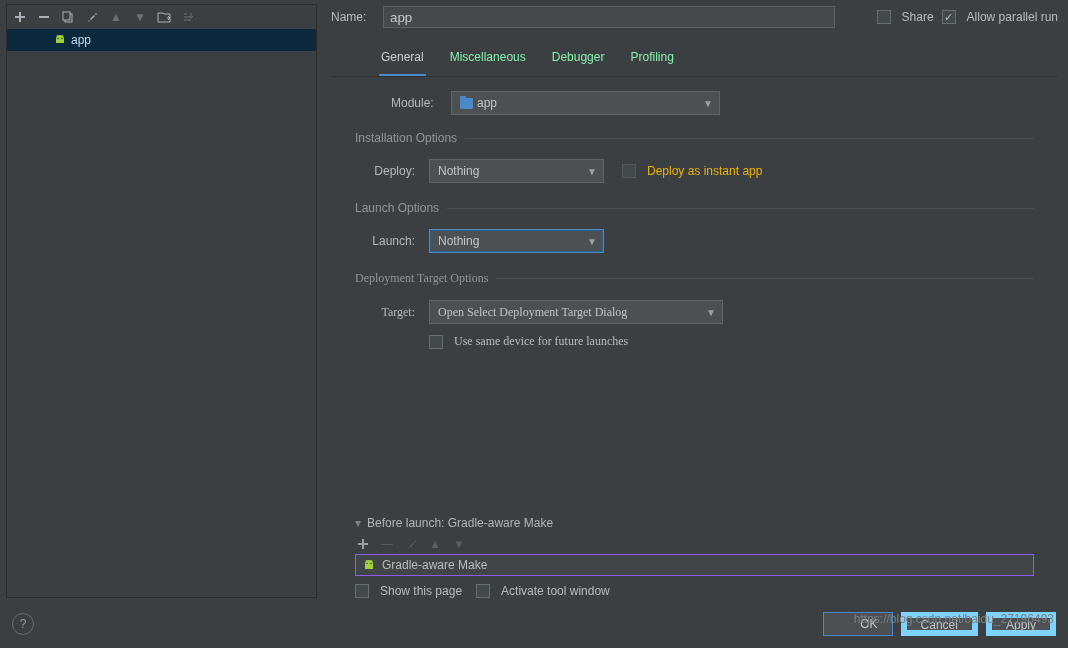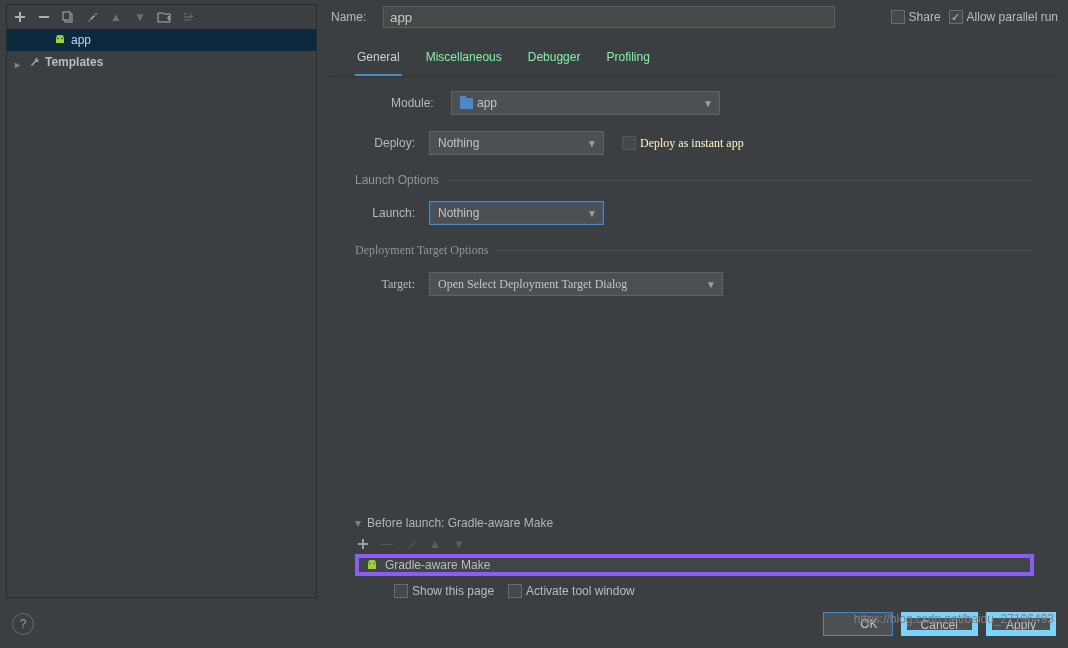--- a/index.html
+++ b/index.html
@@ -71,40 +71,41 @@
 .input-text {
   background: #45494a;
   border: 1px solid #5d6163;
   color: #c7c7c7;
   height: 22px;
   padding: 0 6px;
   outline: none;
 }
 .name-input { flex: 0 0 452px; }
 .checkbox-wrap {
-  display: flex; align-items: center; gap: 4px; cursor: pointer;
+  display: flex; align-items: center; gap: 11px; cursor: pointer;
 }
 .checkbox {
   width: 14px; height: 14px;
   border: 1px solid #6a6d6f;
   background: #43494a;
   display: inline-flex; align-items: center; justify-content: center;
   color: #bfc4c7;
   font-size: 11px;
 }
 .checkbox.checked::after { content: "✓"; }
 .tabs { display: flex; gap: 22px; padding: 8px 24px 0 24px; border-bottom: 1px solid #323232; }
 .tab {
   padding: 6px 2px 10px 2px;
   color: #86efac;
   cursor: pointer;
 }
 .tab.active {
   color: #c9d0d6;
   border-bottom: 2px solid #4a88c7;
+  margin-left: 24px;
 }
 .form-area {
   padding: 14px 24px 0 24px;
 }
 .form-row { display: flex; align-items: center; margin-bottom: 16px; }
 .form-row .f-label { width: 60px; text-align: left; color: #b4b9bc; margin-left: 36px; }
 .combo {
   display: flex; align-items: center; justify-content: space-between;
   background: #4c5052; border: 1px solid #616466;
   height: 24px; padding: 0 6px 0 8px;
@@ -123,27 +124,27 @@
 .before-launch {
   margin-top: auto;
   padding: 4px 24px 0 24px;
 }
 .bl-header { display: flex; align-items: center; gap: 6px; color: #b0b5b9; margin-bottom: 4px; }
 .bl-toolbar { display: flex; gap: 8px; padding: 2px 0; }
 .bl-toolbar .tb { width: 16px; height: 16px; display: flex; align-items: center; justify-content: center; color: #9b9f9f; cursor: pointer; }
 .bl-toolbar .tb.disabled { color: #5c5f60; cursor: default; }
 .bl-list {
   background: #414547;
-  border: 4px solid #8b5cf6;
+  border: 1px solid #8b5cf6;
   height: 22px;
   display: flex; align-items: center;
   padding: 0 6px;
   gap: 6px;
 }
-.bl-checks { display: flex; gap: 14px; margin-top: 8px; margin-left: 39px; }
+.bl-checks { display: flex; gap: 14px; margin-top: 8px; }
 .footer {
   display: flex; justify-content: flex-end; align-items: center;
   gap: 8px; padding: 10px 12px 12px;
 }
 .btn {
   height: 24px; padding: 0 14px;
   background: #4c5052; border: 6px solid #7dd3fc;
   color: #c1c5c8; cursor: pointer; font-size: 12px;
 }
 .btn.primary { border: 1px solid #4a88c7; padding-left: 36px; }
@@ -151,21 +152,21 @@
   width: 22px; height: 22px; border-radius: 50%;
   border: 1px solid #6a6d6e; display: flex;
   align-items: center; justify-content: center;
   color: #96999b; cursor: pointer; margin-right: auto;
 }
 .folder-icon { display: inline-flex; width: 13px; height: 11px; background: #4a88c7; border-radius: 1px; margin-right: 4px; position: relative; }
 .folder-icon::before { content: ""; position: absolute; top: -2px; left: 0; width: 6px; height: 2px; background: #4a88c7; }
 .gradle-icon { color: #9fd13b; display: inline-flex; }
 svg { display: block; }
 .watermark { position: absolute; right: 14px; bottom: 22px; color: #7c8183; font-size: 12px; pointer-events: none; }
-.dim { color: #fef9c3; font-family: Liberation Serif, serif; }
+.dim { color: #eab308; }
 </style>
 </head>
 <body>
 
 <div class="main-container">
   <div class="sidebar">
     <div class="sidebar-toolbar">
       <div class="tb-btn">
         <svg width="12" height="12" viewBox="0 0 12 12">
             <path d="M5 1h2v4h4v2H7v4H5V7H1V5h4z" fill="currentColor"></path>
@@ -206,29 +207,20 @@
         <span class="android-icon">
           <svg width="14" height="10" viewBox="0 0 14 10">
               <path d="M3 4a4 4 0 0 1 8 0v4H3z" fill="#9fd13b"></path>
               <circle cx="5" cy="3.5" r=".7" fill="#0d293e"></circle>
               <circle cx="9" cy="3.5" r=".7" fill="#0d293e"></circle>
               <line x1="4" y1="0" x2="5" y2="2" stroke="#9fd13b"></line>
               <line x1="10" y1="0" x2="9" y2="2" stroke="#9fd13b"></line>
             </svg>
         </span>
         <span>app</span>
-      </div>
-      <div class="tree-item level1">
-        <span class="tree-arrow collapsed"></span>
-        <span class="wrench-icon">
-          <svg width="12" height="12" viewBox="0 0 12 12">
-              <path d="M8 2a2 2 0 0 0-2 2c0 .3.06.6.17.85L2 9l1 1 4.15-4.17c.26.11.55.17.85.17a2 2 0 0 0 2-2c0-.3-.07-.59-.19-.85L8.5 4.5 7.5 3.5l1.35-1.31A2 2 0 0 0 8 2z" fill="currentColor"></path>
-            </svg>
-        </span>
-        <span>Templates</span>
       </div>
     </div>
   </div>
 
   <div class="right-panel">
     <div class="top-row">
       <span class="label">Name:</span>
       <input class="input-text name-input" value="app" style="">
       <div style="flex:1"></div>
       <label class="checkbox-wrap">
@@ -254,20 +246,21 @@
         <div class="combo module-combo">
           <span style="display:flex;align-items:center;">
               <span class="folder-icon"></span>
               <span>app</span>
             </span>
           <span class="caret">▼</span>
         </div>
       </div>
 
       <div class="fieldset">
+        <div class="fieldset-title">Installation Options</div>
         <div class="inner-row">
           <span class="il-label">Deploy:</span>
           <div class="combo" style="width:175px">
             <span>Nothing</span>
             <span class="caret">▼</span>
           </div>
           <label class="checkbox-wrap dim" style="margin-left:8px;">
             <span class="checkbox" style="border-color:#55585a"></span>
             <span>Deploy as instant app</span>
           </label>
@@ -286,20 +279,27 @@
       </div>
 
       <div class="fieldset" style="margin-bottom:6px;font-family:Liberation Serif, serif;">
         <div class="fieldset-title">Deployment Target Options</div>
         <div class="inner-row">
           <span class="il-label">Target:</span>
           <div class="combo" style="width:294px">
             <span>Open Select Deployment Target Dialog</span>
             <span class="caret">▼</span>
           </div>
+        </div>
+        <div class="inner-row">
+          <span class="il-label"></span>
+          <label class="checkbox-wrap">
+            <span class="checkbox"></span>
+            <span>Use same device for future launches</span>
+          </label>
         </div>
       </div>
     </div>
 
     <div class="before-launch">
       <div class="bl-header">
         <span style="color:#808080">▾</span>
         <span>Before launch: Gradle-aware Make</span>
       </div>
       <div class="bl-toolbar">

